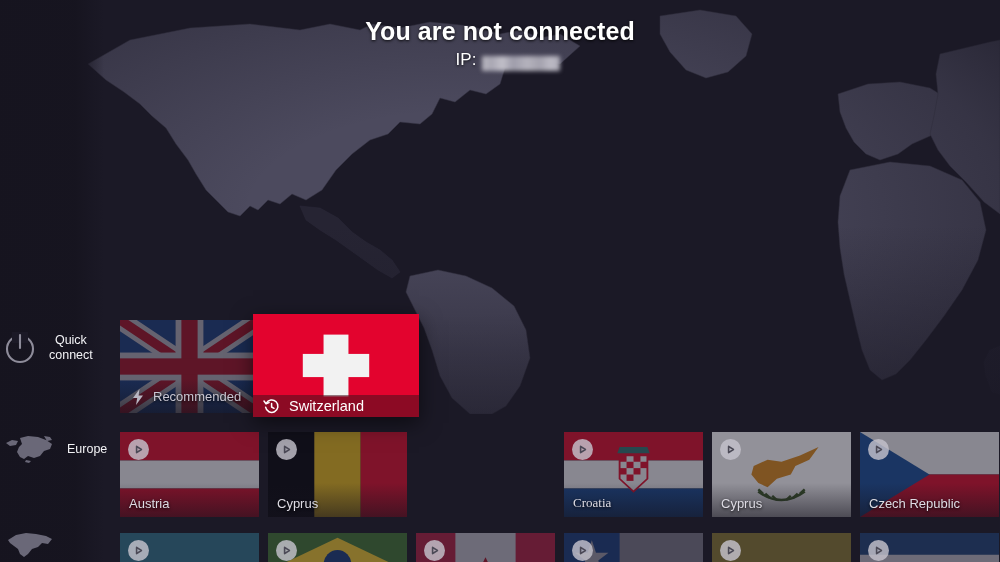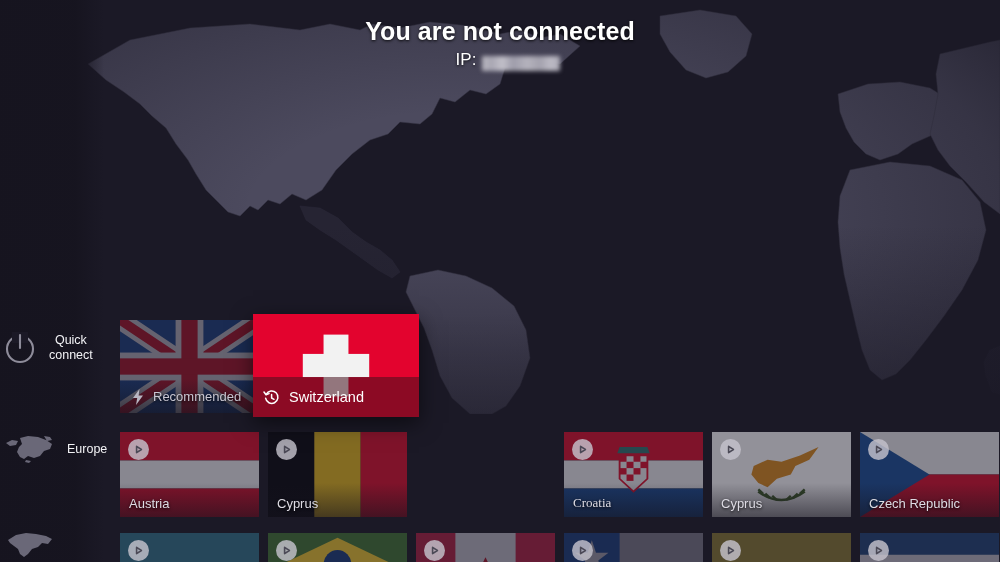--- a/index.html
+++ b/index.html
@@ -120,21 +120,21 @@
   .rec-bolt { position:absolute; left:10px; bottom:7px; width:16px; height:18px; }
   .rec-bolt svg { width:16px; height:18px; display:block; }
 
   
   #card-focused {
     left:253px; top:314px; width:166px; height:103px;
     z-index:18;
     box-shadow:0 6px 20px rgba(0,0,0,0.55);
   }
   #card-focused .label-bar {
-    position:absolute; left:0; right:0; bottom:0; height:40px;
+    position:absolute; left:0; right:0; bottom:0; height:22px;
     background:rgba(70,16,30,0.55);
     display:flex; align-items:center; gap:9px; padding-left:10px;
   }
   #card-focused .cname-f {
     font-size:14.5px; color:#ffffff; white-space:nowrap;
   }
   .hist-ico { width:17px; height:17px; display:block; flex:none; }
   .hist-ico svg { width:17px; height:17px; display:block; }
 
   

